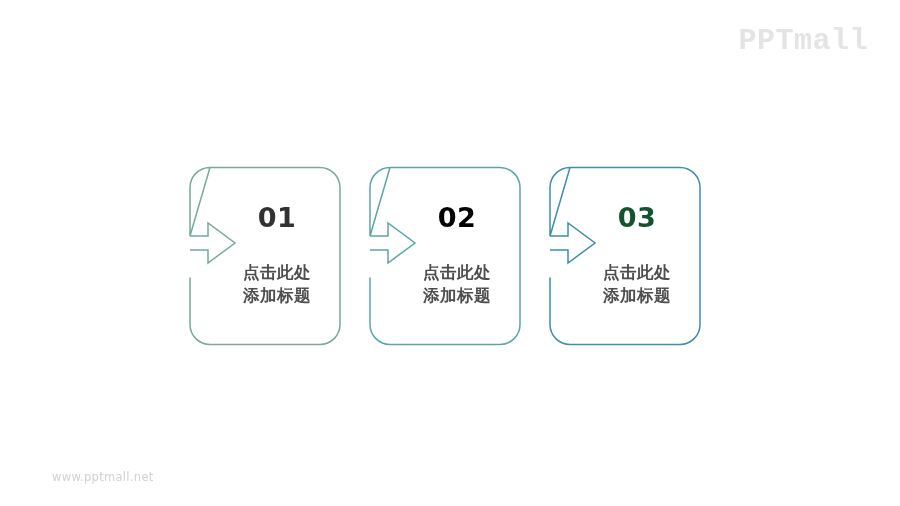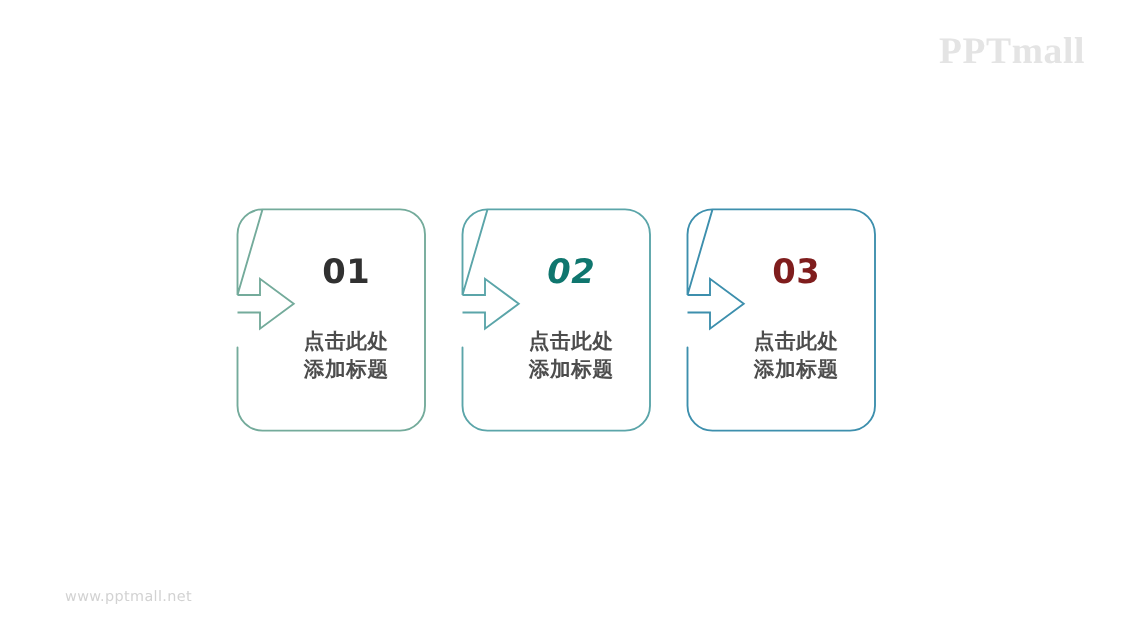--- a/index.html
+++ b/index.html
@@ -24,21 +24,21 @@
   
   #brand-logo {
     position: absolute;
     top: 26px;
     right: 32px;
     font-size: 30px;
     line-height: 1;
     font-weight: 700;
     letter-spacing: 0.5px;
     color: #e4e4e4;
-    font-family: Liberation Serif, serif;
+    font-family: Liberation Mono, monospace;
     user-select: none;
     white-space: nowrap;
   }
 
   
   #cards-row {
     position: absolute;
     left: 190px;
     top: 166px;
     width: 520px;
@@ -136,35 +136,35 @@
         </div>
       </div>
     </div>
 
     <div class="card-wrap pos-1">
       <svg class="card-svg" viewBox="0 0 180 180">
         <path d="M 34 1.5 L 144 1.5 A 20 20 0 0 1 164 21.5 L 164 158.5 A 20 20 0 0 1 144 178.5 L 34 178.5 A 20 20 0 0 1 14 158.5 L 14 112 M 14 70 L 14 21.5 A 20 20 0 0 1 34 1.5 Z" fill="none" stroke-width="1.5" stroke-linecap="round" class="card-border" stroke="#5ba5a9"></path>
         <path d="M 14 70 L 32 70 L 32 57 L 59 77 L 32 97 L 32 84 L 14 84" fill="none" stroke-width="1.5" stroke-linejoin="miter" stroke-linecap="butt" class="card-arrow" stroke="#5ba5a9"></path>
       </svg>
       <div class="card-content">
-        <div class="card-number" style="color: #0f766e; font-style: italic;">02</div>
+        <div class="card-number" style="color: #000000;">02</div>
         <div class="card-title" style="color: rgb(77, 77, 77);">
           <span>点击此处</span><br>
           <span>添加标题</span>
         </div>
       </div>
     </div>
 
     <div class="card-wrap pos-2">
       <svg class="card-svg" viewBox="0 0 180 180">
         <path d="M 34 1.5 L 144 1.5 A 20 20 0 0 1 164 21.5 L 164 158.5 A 20 20 0 0 1 144 178.5 L 34 178.5 A 20 20 0 0 1 14 158.5 L 14 112 M 14 70 L 14 21.5 A 20 20 0 0 1 34 1.5 Z" fill="none" stroke-width="1.5" stroke-linecap="round" class="card-border" stroke="#3d8fad"></path>
         <path d="M 14 70 L 32 70 L 32 57 L 59 77 L 32 97 L 32 84 L 14 84" fill="none" stroke-width="1.5" stroke-linejoin="miter" stroke-linecap="butt" class="card-arrow" stroke="#3d8fad"></path>
       </svg>
       <div class="card-content">
-        <div class="card-number" style="color: #7f1d1d;">03</div>
+        <div class="card-number" style="color: #14532d;">03</div>
         <div class="card-title" style="color: rgb(77, 77, 77);">
           <span>点击此处</span><br>
           <span>添加标题</span>
         </div>
       </div>
     </div>
 
   </div>
 
   <div id="footer-watermark" style="color: rgb(210, 210, 210);">www.pptmall.net</div>

